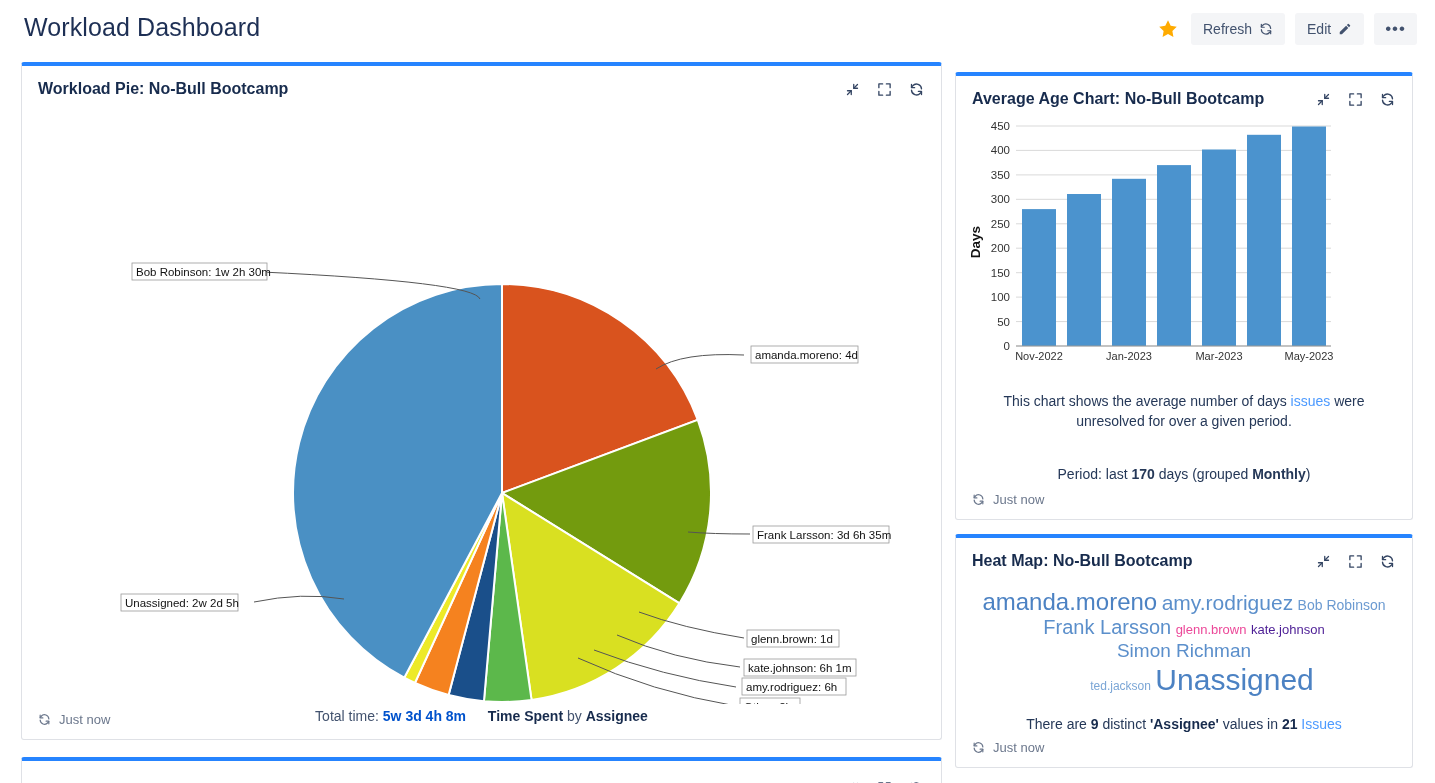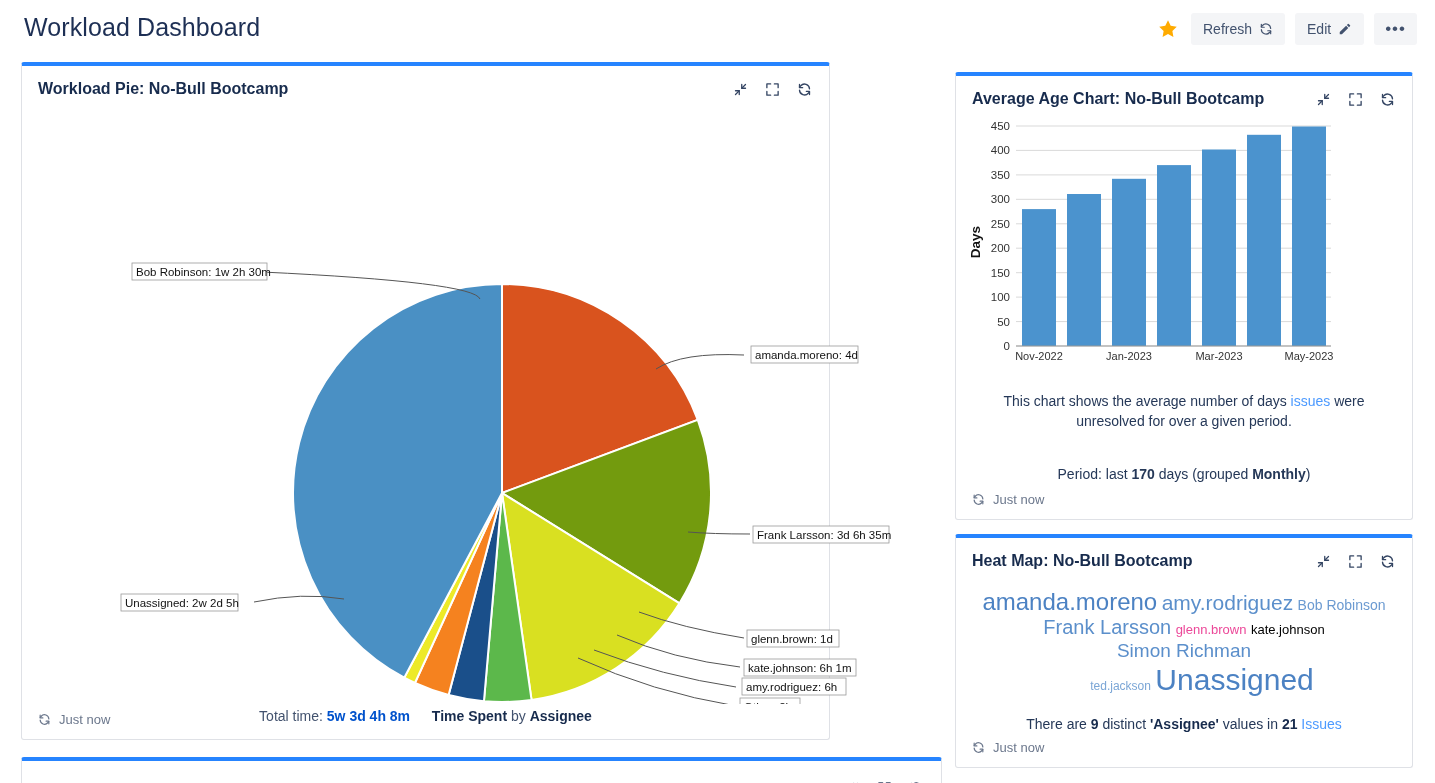--- a/index.html
+++ b/index.html
@@ -35,21 +35,21 @@
     height: 32px; padding: 0 12px;
     display: flex; align-items: center; gap: 7px;
     font-family: "Liberation Sans", sans-serif;
     font-size: 14px; color: #42526E; cursor: pointer; white-space: nowrap;
   }
   .btn .lbl { line-height: 1; }
   .btn.icon-only { padding: 0 11px; }
   .dots { font-size: 17px; letter-spacing: 1px; line-height: 6px; color: #42526E; }
 
   
-  .col-left  { position: absolute; left: 21px;  top: 62px; width: 809px; }
+  .col-left  { position: absolute; left: 21px;  top: 62px; width: 921px; }
   .col-right { position: absolute; left: 955px; top: 72px; width: 458px; }
 
   
   .gadget {
     background: #fff;
     border: 1px solid #DFE1E6;
     border-top: 4px solid #2684FF;
     border-radius: 3px;
     margin-bottom: 14px;
     position: relative;
@@ -441,21 +441,21 @@
         </div>
       </div>
 
       <div class="cloud">
         <span class="w1" style="color: rgb(76, 130, 195);">amanda.moreno</span>
         <span class="w2" style="color: rgb(91, 143, 203);">amy.rodriguez</span>
         <span class="w3" style="color: rgb(107, 154, 209);">Bob Robinson</span>
         <br>
         <span class="w4" style="color: rgb(91, 143, 203);">Frank Larsson</span>
         <span class="w5" style="color: #ec4899;">glenn.brown</span>
-        <span class="w6" style="color: #000000;">kate.johnson</span>
+        <span class="w6" style="color: #4c1d95;">kate.johnson</span>
         <span class="w7" style="color: rgb(91, 143, 203);">Simon Richman</span>
         <br>
         <span class="w8" style="color: rgb(123, 166, 214);">ted.jackson</span>
         <span class="w9" style="color: rgb(76, 130, 195);">Unassigned</span>
       </div>
 
       <div class="heat-note">
         <span>There are</span>
         <span class="b">9</span>
         <span>distinct</span>

